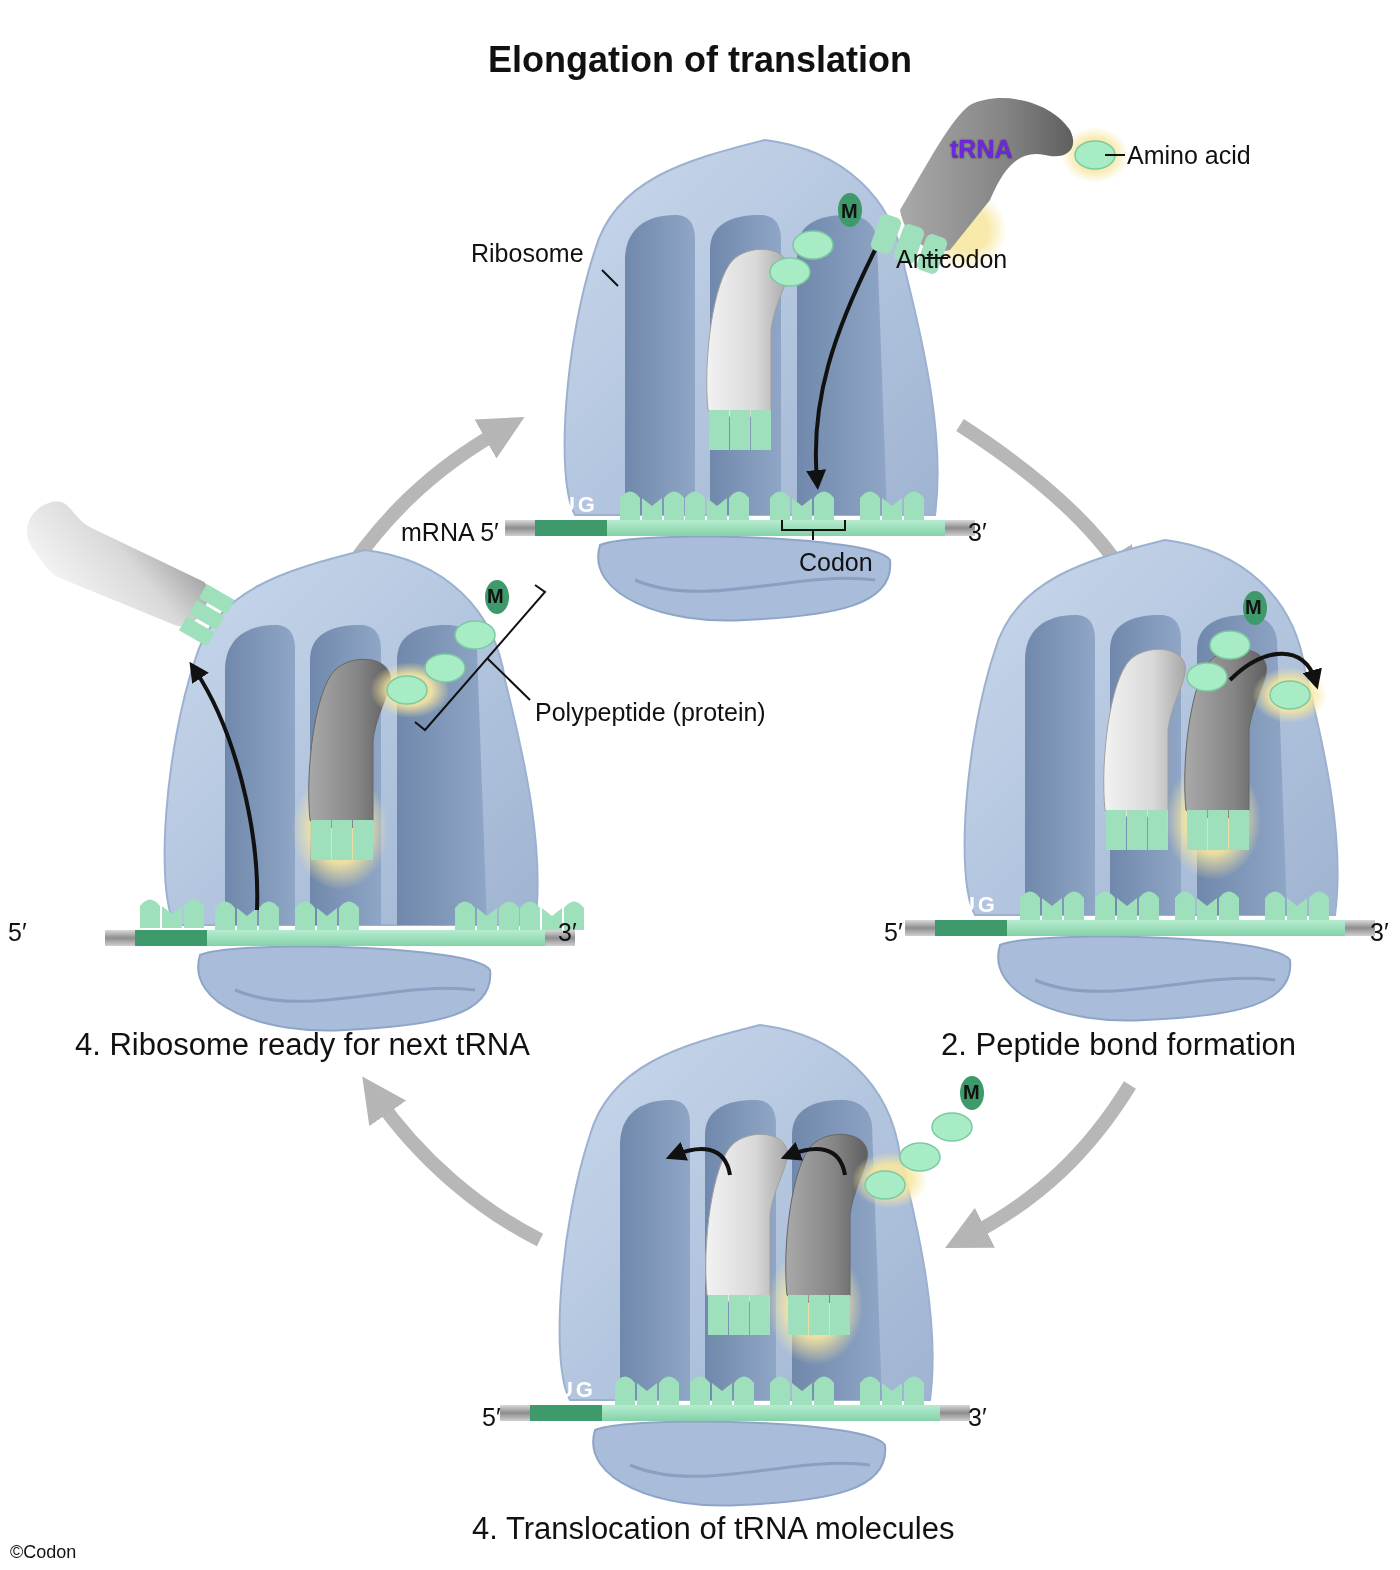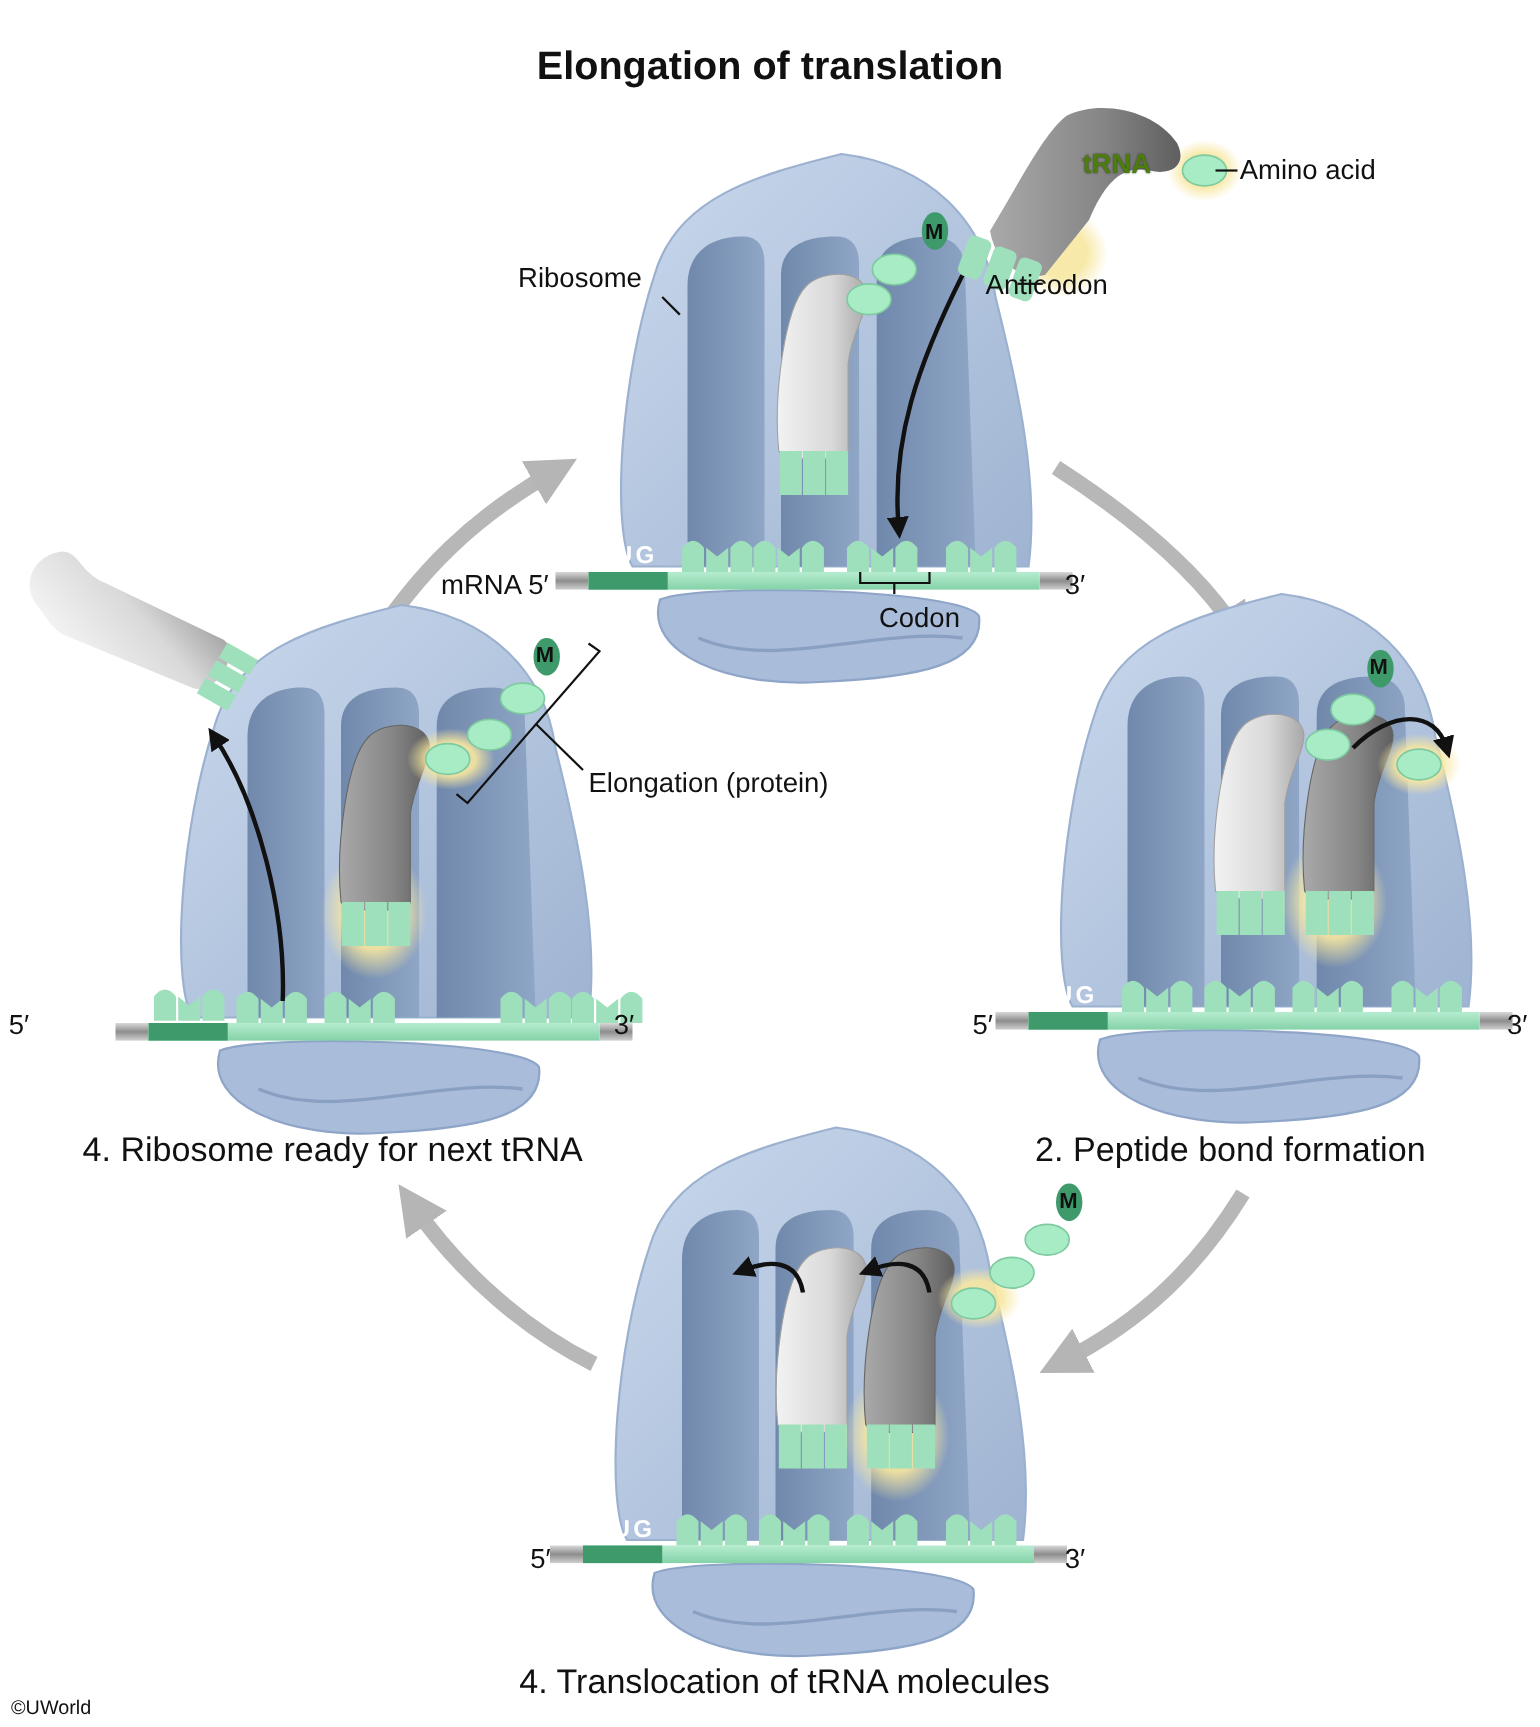--- a/index.html
+++ b/index.html
@@ -191,28 +191,28 @@
     </g>
 
     <g transform="translate(40,480) rotate(-40 80 80)">
       <path d="M20,20 C20,-10 50,-20 70,-5 C80,5 70,20 80,40 L130,150 C135,170 90,185 80,165 L25,60 C15,45 20,30 20,20 z" fill="url(#gLight)"></path>
       <rect x="85" y="168" width="16" height="32" fill="#9fe0bc" transform="rotate(-20 93 184)"></rect>
       <rect x="103" y="162" width="16" height="32" fill="#9fe0bc" transform="rotate(-20 111 178)"></rect>
       <rect x="121" y="156" width="16" height="32" fill="#9fe0bc" transform="rotate(-20 129 172)"></rect>
     </g>
   </svg>
 
-  <div class="lbl small" style="left:984px;top:137px;font-weight:bold;color:#4d7c0f;text-shadow:0 0 2px #333">tRNA</div>
+  <div class="lbl small" style="left:950px;top:137px;font-weight:bold;color:#6d28d9;text-shadow:0 0 2px #333">tRNA</div>
   <div class="lbl small" style="left:1127px;top:143px">Amino acid</div>
   <div class="lbl small" style="left:896px;top:247px">Anticodon</div>
   <div class="lbl small" style="left:471px;top:241px">Ribosome</div>
   <div class="lbl small" style="left:401px;top:520px">mRNA 5′</div>
   <div class="lbl small" style="left:968px;top:520px">3′</div>
   <div class="lbl small" style="left:799px;top:550px">Codon</div>
-  <div class="lbl small" style="left:535px;top:700px">Elongation (protein)</div>
+  <div class="lbl small" style="left:535px;top:700px">Polypeptide (protein)</div>
 
   <div class="lbl" style="left:540px;top:494px;font-size:22px;font-weight:bold;color:#fff;letter-spacing:3px">AUG</div>
   <div class="lbl" style="left:940px;top:894px;font-size:22px;font-weight:bold;color:#fff;letter-spacing:3px">AUG</div>
   <div class="lbl" style="left:538px;top:1379px;font-size:22px;font-weight:bold;color:#fff;letter-spacing:3px">AUG</div>
   <div class="lbl" style="left:65px;top:895px;font-size:22px;font-weight:bold;color:#fff;letter-spacing:3px">AUG</div>
 
   <div class="lbl" style="left:841px;top:201px;font-size:20px;font-weight:bold">M</div>
   <div class="lbl" style="left:1245px;top:597px;font-size:20px;font-weight:bold">M</div>
   <div class="lbl" style="left:963px;top:1082px;font-size:20px;font-weight:bold">M</div>
   <div class="lbl" style="left:487px;top:586px;font-size:20px;font-weight:bold">M</div>
@@ -221,14 +221,14 @@
   <div class="lbl small" style="left:1370px;top:920px">3′</div>
   <div class="lbl small" style="left:482px;top:1405px">5′</div>
   <div class="lbl small" style="left:968px;top:1405px">3′</div>
   <div class="lbl small" style="left:8px;top:920px">5′</div>
   <div class="lbl small" style="left:558px;top:920px">3′</div>
 
   <div class="lbl step" style="left:941px;top:1029px">2. Peptide bond formation</div>
   <div class="lbl step" style="left:472px;top:1513px">4. Translocation of tRNA molecules</div>
   <div class="lbl step" style="left:75px;top:1029px">4. Ribosome ready for next tRNA</div>
 
-  <div class="lbl copy" style="left:10px;top:1543px">©UWorld</div>
+  <div class="lbl copy" style="left:10px;top:1543px">©Codon</div>
 </div>
 
 </body></html>

